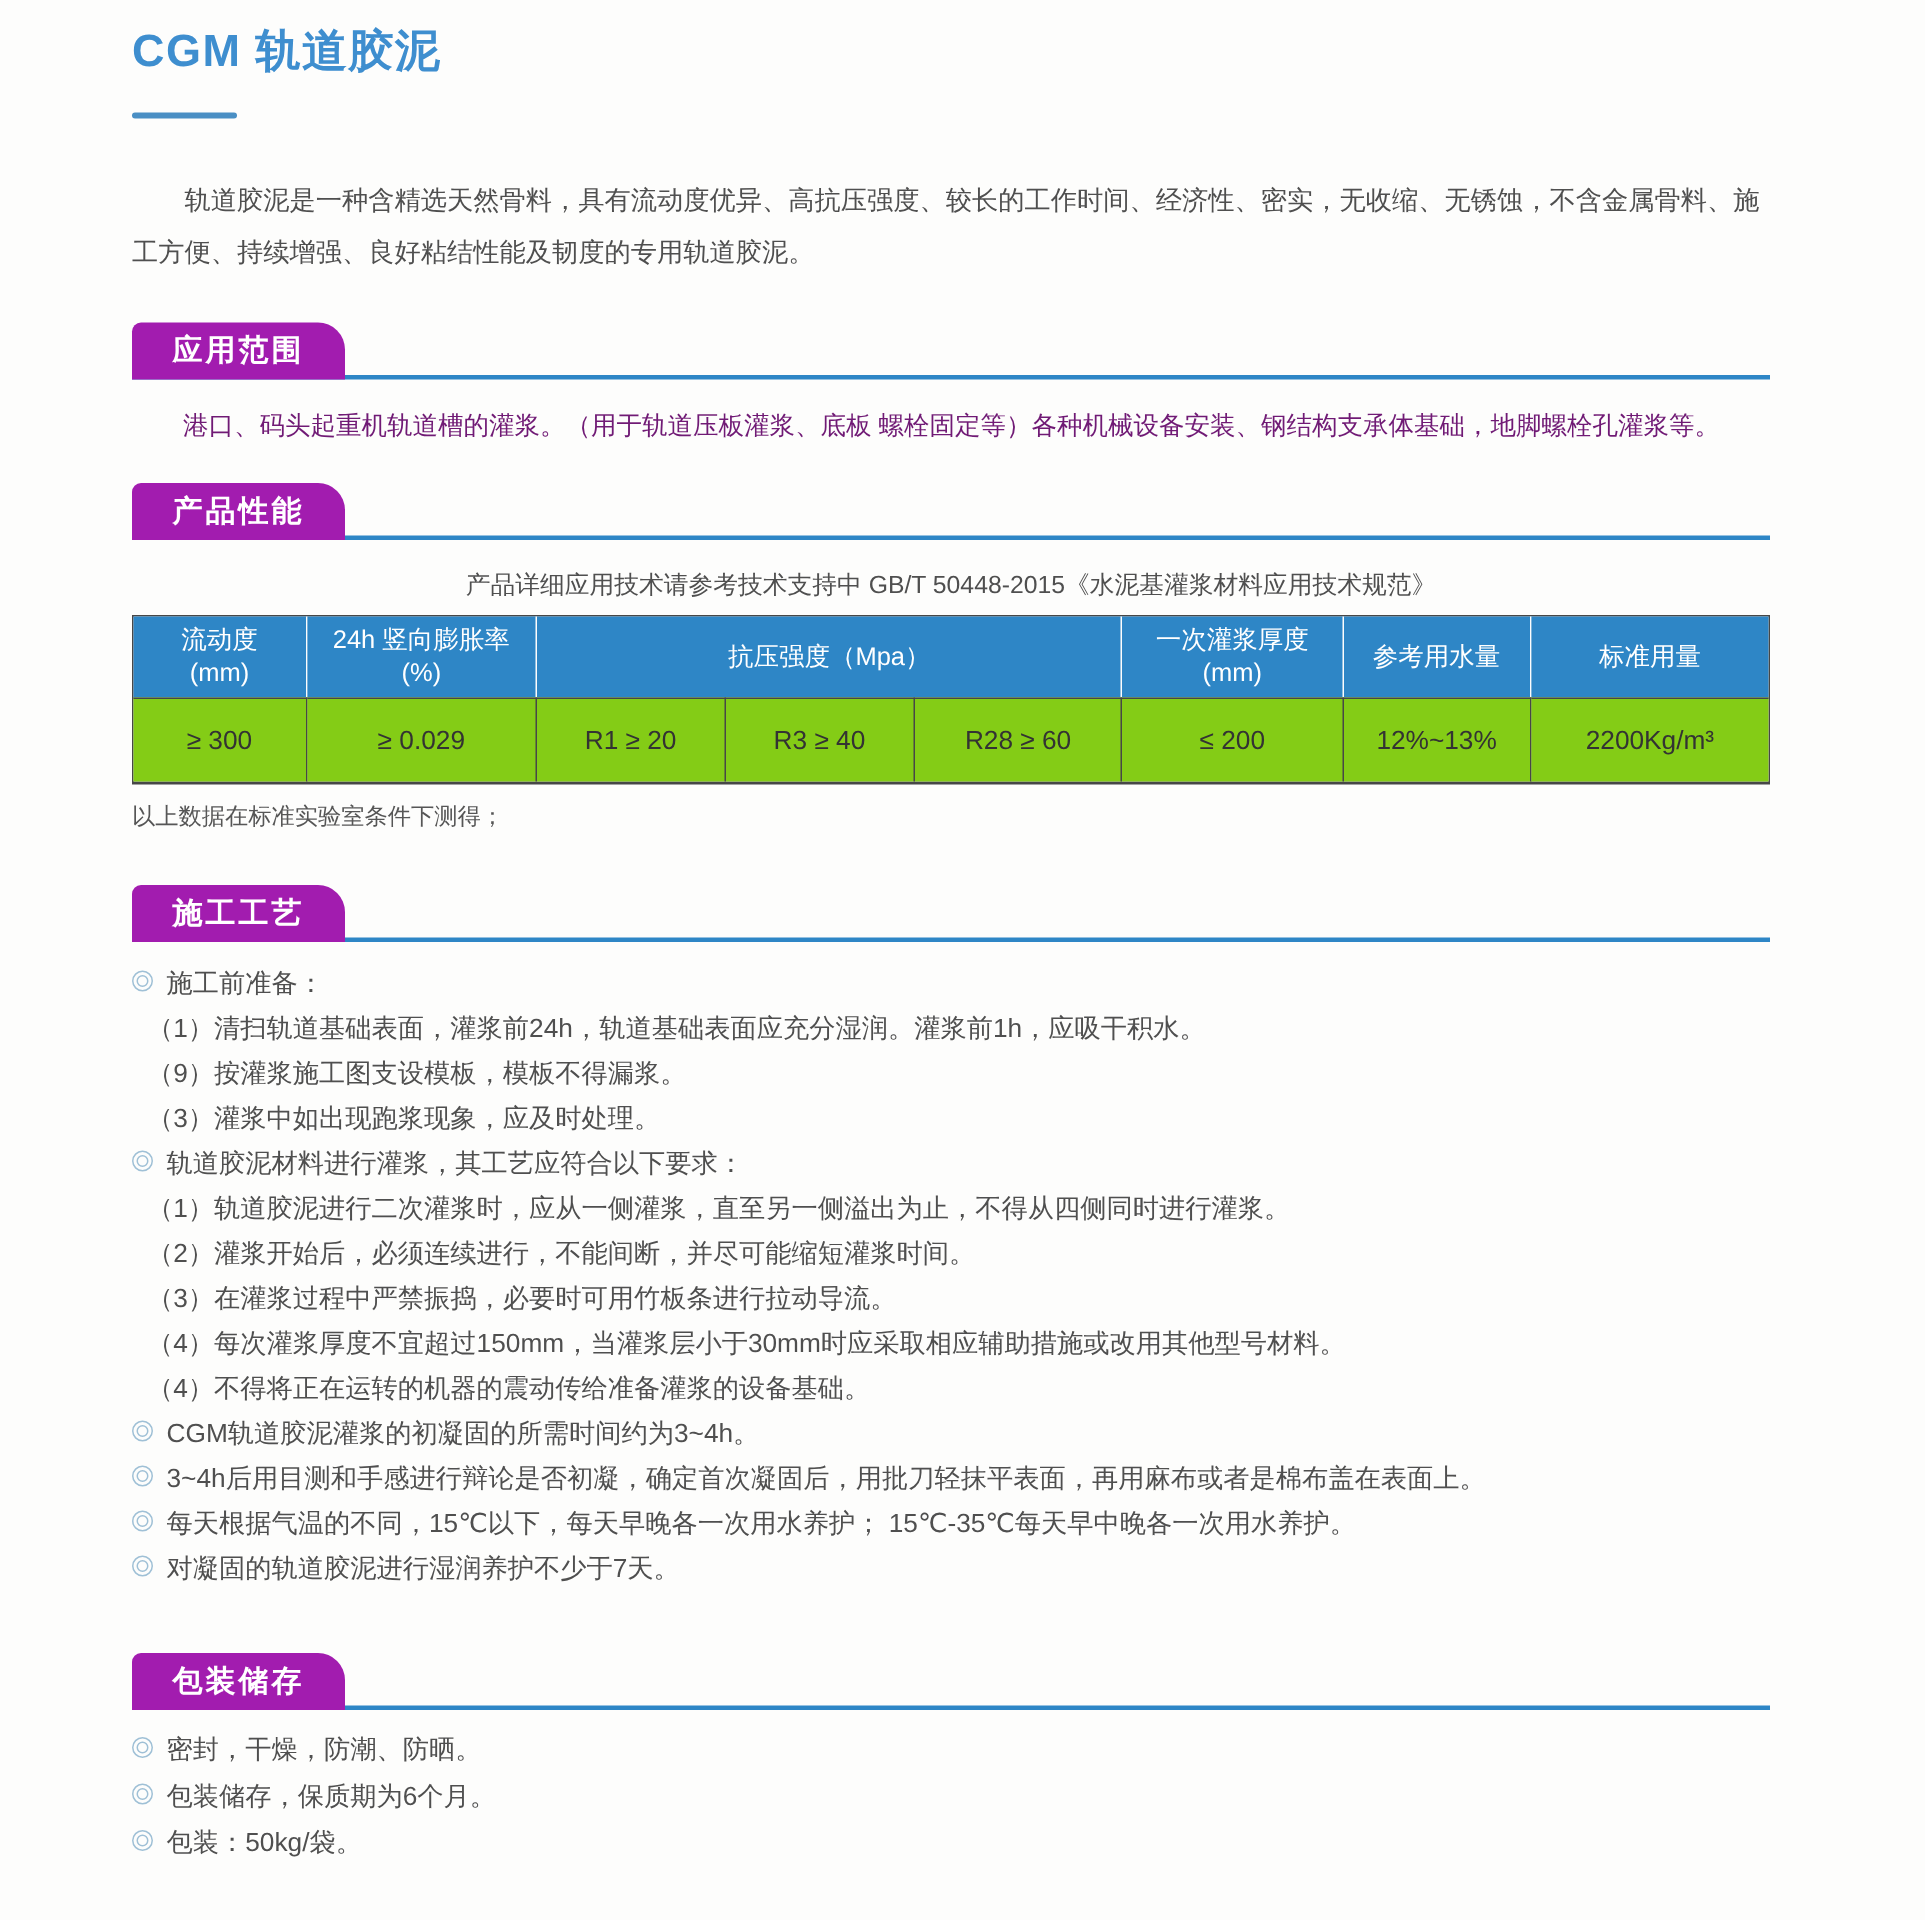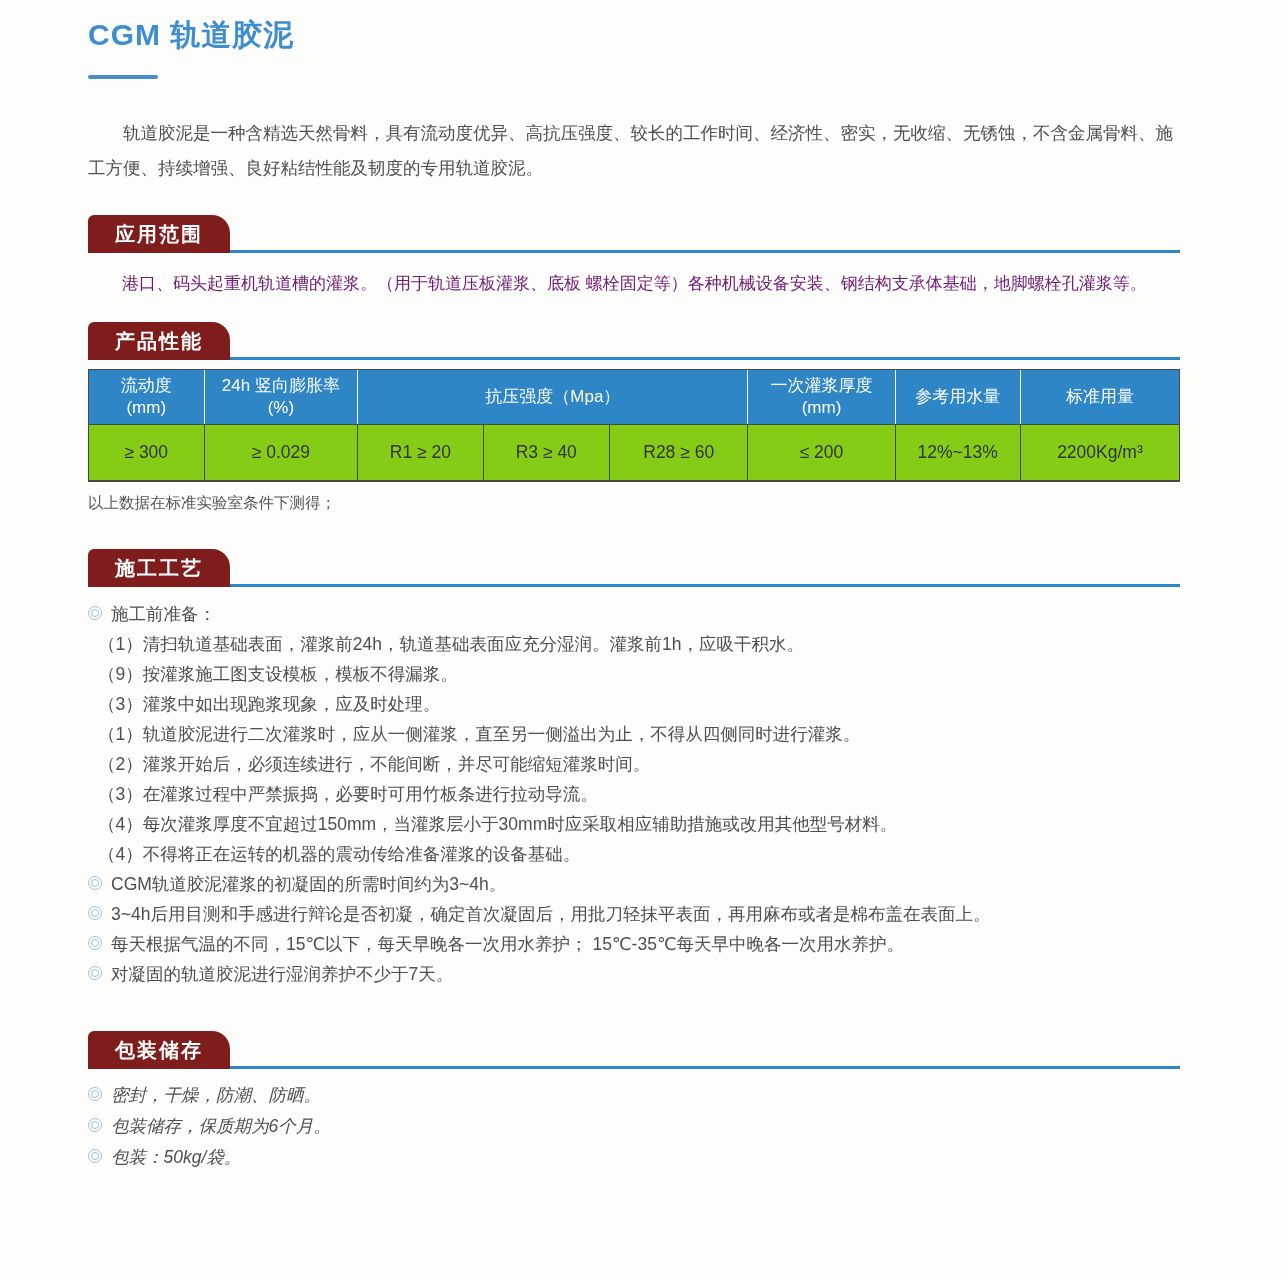--- a/index.html
+++ b/index.html
@@ -38,21 +38,21 @@
     text-indent:2em;
   }
   
   .sec-header{position:relative;height:41px;}
   .sec-line{
     position:absolute;left:0;right:0;bottom:0;
     height:3px;background:#2e86c6;
   }
   .sec-tab{
     position:absolute;left:0;bottom:0;
-    background:#7f1d1d;color:#ffffff;
+    background:#a21caf;color:#ffffff;
     font-size:20px;font-weight:bold;
     letter-spacing:2px;
     line-height:38px;height:38px;
     padding:0 27px;
     border-radius:6px 18px 0 0;
   }
   
   .sec-app{margin-top:26px;}
   .sec-body{
     margin-top:17px;
@@ -124,21 +124,21 @@
     margin-top:3px;
   }
   .bullet-ic::after{
     content:"";position:absolute;
     left:2px;top:2px;right:2px;bottom:2px;
     border:1.5px solid #9fc0d6;
     border-radius:50%;
   }
   
   .sec-pack{margin-top:43px;}
-  .sec-pack .item-list{margin-top:15px;font-style:italic;}
+  .sec-pack .item-list{margin-top:15px;}
   .sec-pack .li{margin-bottom:9px;}
 </style>
 </head>
 <body>
 
 <div class="page">
 
   <div class="doc-title">CGM 轨道胶泥</div>
   <div class="title-underline"></div>
 
@@ -150,20 +150,21 @@
       <div class="sec-tab">应用范围</div>
     </div>
     <div class="sec-body">港口、码头起重机轨道槽的灌浆。（用于轨道压板灌浆、底板 螺栓固定等）各种机械设备安装、钢结构支承体基础，地脚螺栓孔灌浆等。</div>
   </div>
 
   <div class="sec-perf">
     <div class="sec-header">
       <div class="sec-line"></div>
       <div class="sec-tab">产品性能</div>
     </div>
+    <div class="perf-note">产品详细应用技术请参考技术支持中 GB/T 50448-2015《水泥基灌浆材料应用技术规范》</div>
 
     <table class="perf">
       <colgroup>
         <col style="width:10.6%">
           <col style="width:14.1%">
           <col style="width:11.5%">
           <col style="width:11.6%">
         <col style="width:12.7%">
           <col style="width:13.5%">
           <col style="width:11.5%">
@@ -210,20 +211,24 @@
         </div>
       <div class="li numbered">
           <span class="li-text">（1）清扫轨道基础表面，灌浆前24h，轨道基础表面应充分湿润。灌浆前1h，应吸干积水。</span>
         </div>
       <div class="li numbered">
           <span class="li-text">（9）按灌浆施工图支设模板，模板不得漏浆。</span>
         </div>
       <div class="li numbered">
           <span class="li-text">（3）灌浆中如出现跑浆现象，应及时处理。</span>
         </div>
+      <div class="li bullet">
+          <span class="bullet-ic"></span>
+          <span class="li-text">轨道胶泥材料进行灌浆，其工艺应符合以下要求：</span>
+        </div>
       <div class="li numbered">
           <span class="li-text">（1）轨道胶泥进行二次灌浆时，应从一侧灌浆，直至另一侧溢出为止，不得从四侧同时进行灌浆。</span>
         </div>
       <div class="li numbered">
           <span class="li-text">（2）灌浆开始后，必须连续进行，不能间断，并尽可能缩短灌浆时间。</span>
         </div>
       <div class="li numbered">
           <span class="li-text">（3）在灌浆过程中严禁振捣，必要时可用竹板条进行拉动导流。</span>
         </div>
       <div class="li numbered">

